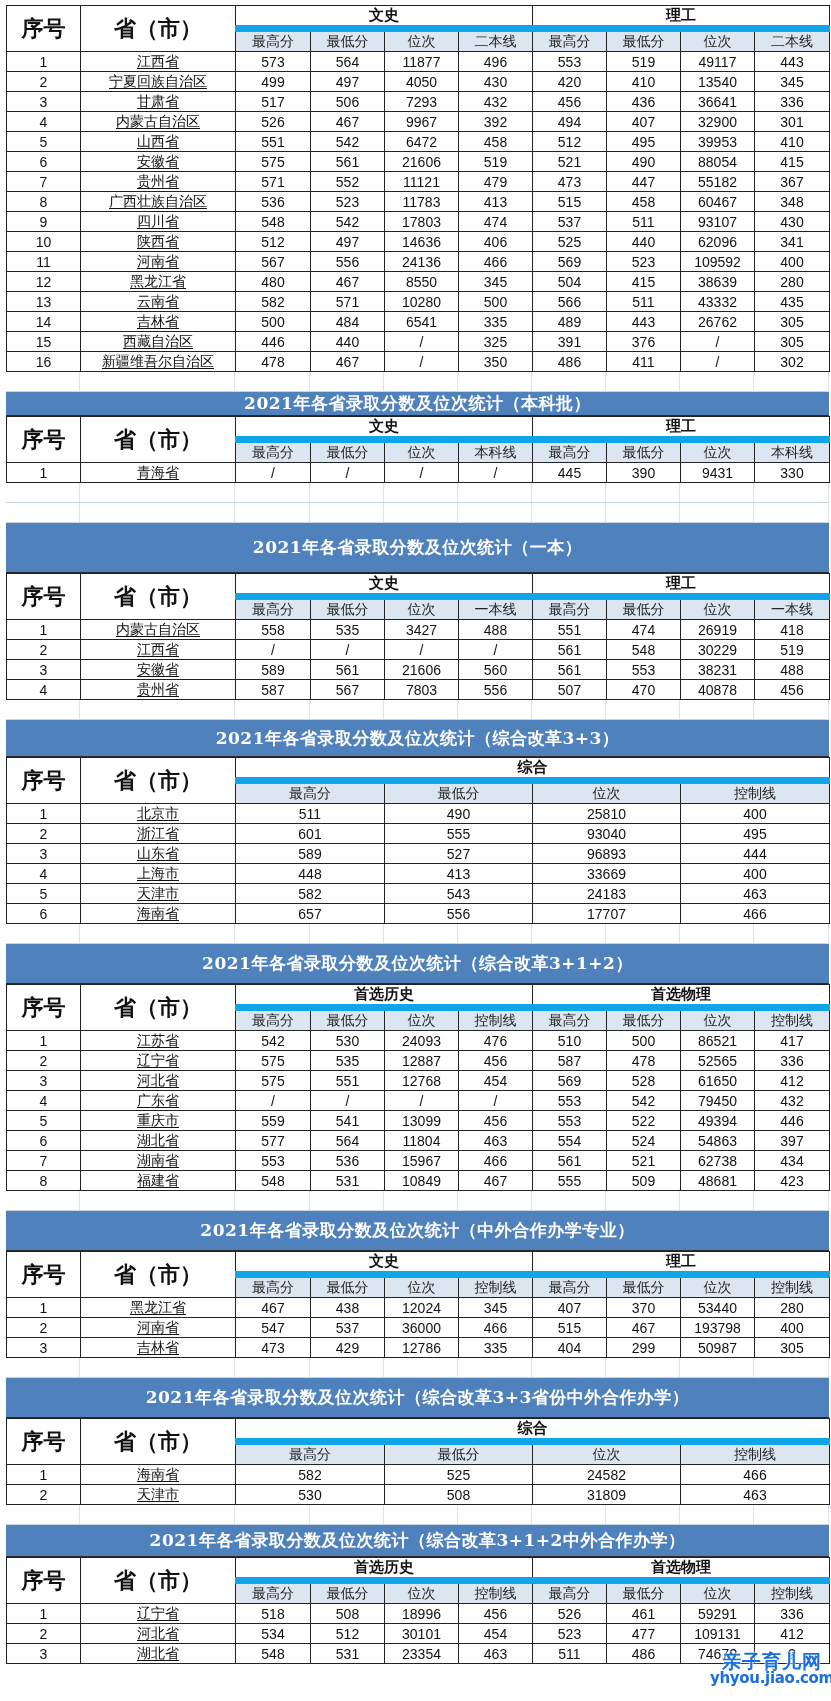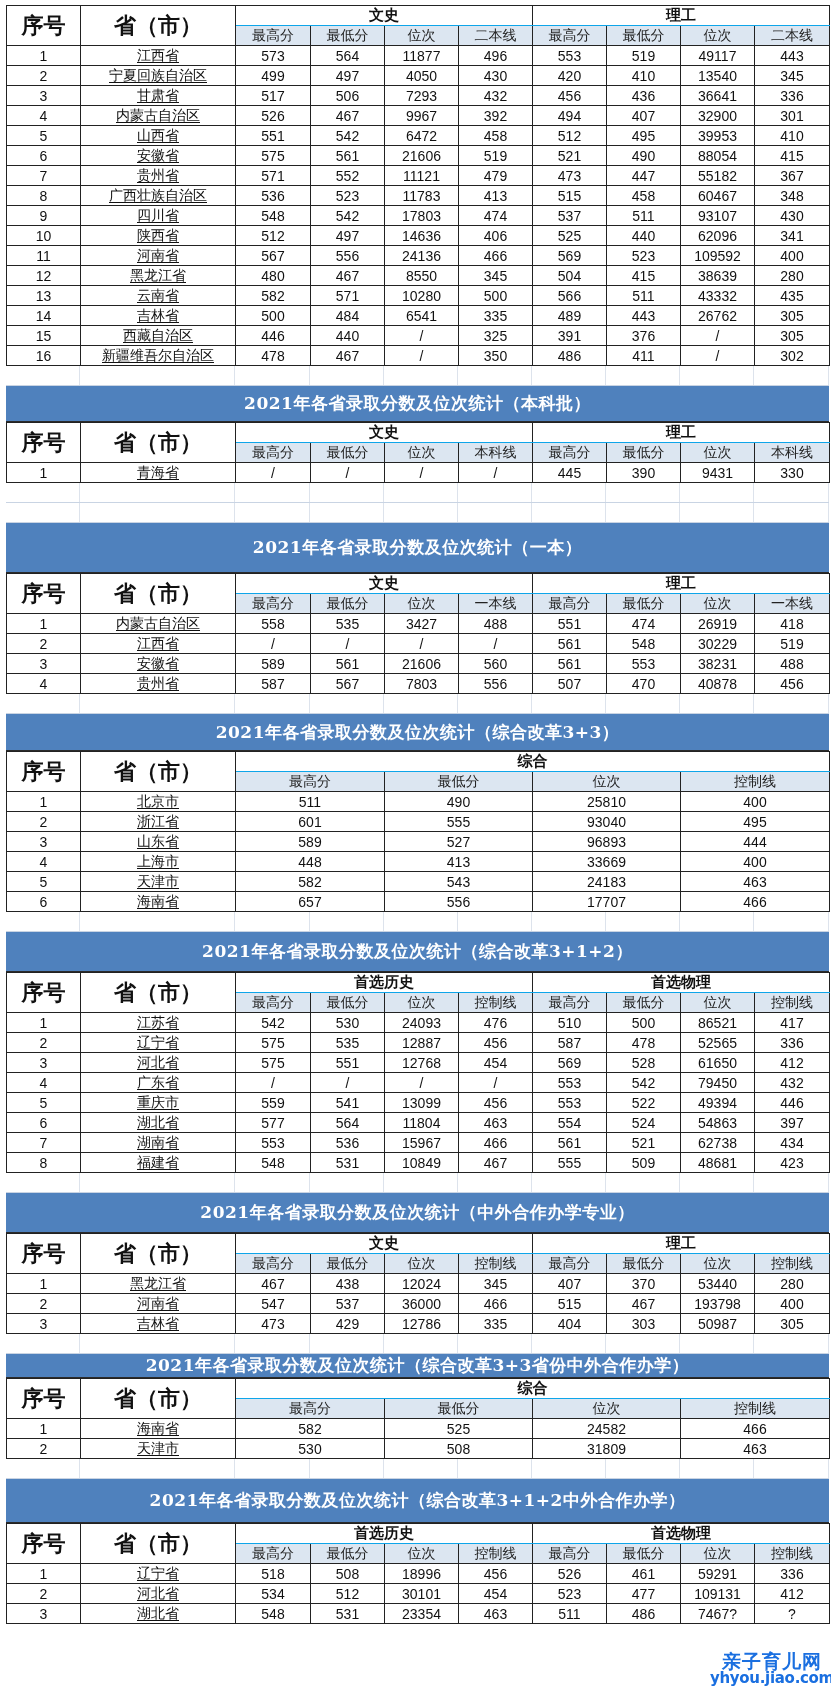--- a/index.html
+++ b/index.html
@@ -8,21 +8,21 @@
   .page { position: absolute; left: 6px; top: 5px; width: 823px; }
   .section { position: relative; width: 823px; }
   .title-bar { background: #4f81bd; color: #ffffff; text-align: center;
                font-family: "DejaVu Serif", "Liberation Serif", serif; font-weight: bold;
                font-size: 17px; display: flex; align-items: center; justify-content: center;
                letter-spacing: 0.5px; border-bottom: 1.5px solid #2b2b2b; box-sizing: border-box; }
   table { border-collapse: collapse; width: 823px; table-layout: fixed; }
   td, th { border: 1px solid #222; padding: 0; text-align: center; vertical-align: middle;
            font-weight: normal; overflow: hidden; white-space: nowrap; }
   th.main-h { font-size: 22px; font-weight: bold; font-family: "DejaVu Sans", "Liberation Sans", sans-serif; background: #fff; }
-  th.group-h { font-size: 15px; font-weight: bold; height: 19px; font-family: "DejaVu Sans", "Liberation Sans", sans-serif; background: #fff; border-bottom: 1px solid #0ea5e9;}
+  th.group-h { font-size: 15px; font-weight: bold; height: 19px; font-family: "DejaVu Sans", "Liberation Sans", sans-serif; background: #fff; border-bottom: 7px solid #0ea5e9;}
   th.sub-h { background: #dce6f1; font-size: 14px; height: 19px; font-family: "DejaVu Sans", "Liberation Sans", sans-serif; color: #222; }
   td.cell { font-size: 14px; height: 19px; font-family: "Liberation Sans Narrow", "Liberation Sans", sans-serif; color: #111; }
   td.prov { font-family: "DejaVu Sans", "Liberation Sans", sans-serif; font-size: 14px; text-decoration: underline; text-underline-offset: 2px; }
   .gap { height: 20px; position: relative; }
   .gap-grid { position: absolute; inset: 0; display: grid;
               grid-template-columns: 74px 155px 75px 74px 74px 74px 74px 74px 74px 75px;
               border-bottom: 1px solid #c9d4e3; box-sizing: border-box; }
   .gap-grid div { border-right: 1px solid #dde3ec; }
   .watermark { position: absolute; left: 710px; top: 1652px; text-align: center;
                color: #1a6fe0; font-family: "DejaVu Sans", "Liberation Sans", sans-serif; font-weight: bold;
@@ -270,21 +270,21 @@
           <div></div>
           <div></div>
           <div></div>
           <div></div>
           <div></div>
           <div></div>
         </div>
       </div>
     </div>
     <div class="section">
-      <div class="title-bar" style="height: 36px;">2021年各省录取分数及位次统计（本科批）</div>
+      <div class="title-bar" style="height: 24px;">2021年各省录取分数及位次统计（本科批）</div>
       <table>
         <colgroup>
           <col style="width: 74px;">
           <col style="width: 155px;">
           <col style="width: 75px;">
           <col style="width: 74px;">
           <col style="width: 74px;">
           <col style="width: 74px;">
           <col style="width: 74px;">
           <col style="width: 74px;">
@@ -748,21 +748,21 @@
             <td class="cell">400</td>
           </tr>
           <tr>
             <td class="cell">3</td>
             <td class="cell prov">吉林省</td>
             <td class="cell">473</td>
             <td class="cell">429</td>
             <td class="cell">12786</td>
             <td class="cell">335</td>
             <td class="cell">404</td>
-            <td class="cell">303</td>
+            <td class="cell">299</td>
             <td class="cell">50987</td>
             <td class="cell">305</td>
           </tr>
         </tbody>
       </table>
       <div class="gap">
         <div class="gap-grid">
           <div></div>
           <div></div>
           <div></div>
@@ -770,21 +770,21 @@
           <div></div>
           <div></div>
           <div></div>
           <div></div>
           <div></div>
           <div></div>
         </div>
       </div>
     </div>
     <div class="section">
-      <div class="title-bar" style="height: 24px;">2021年各省录取分数及位次统计（综合改革3+3省份中外合作办学）</div>
+      <div class="title-bar" style="height: 40px;">2021年各省录取分数及位次统计（综合改革3+3省份中外合作办学）</div>
       <table>
         <colgroup>
           <col style="width: 74px;">
           <col style="width: 155px;">
           <col style="width: 149px;">
           <col style="width: 148px;">
           <col style="width: 148px;">
           <col style="width: 149px;">
         </colgroup>
         <thead>
@@ -828,21 +828,21 @@
           <div></div>
           <div></div>
           <div></div>
           <div></div>
           <div></div>
           <div></div>
         </div>
       </div>
     </div>
     <div class="section">
-      <div class="title-bar" style="height: 44px;">2021年各省录取分数及位次统计（综合改革3+1+2中外合作办学）</div>
+      <div class="title-bar" style="height: 32px;">2021年各省录取分数及位次统计（综合改革3+1+2中外合作办学）</div>
       <table>
         <colgroup>
           <col style="width: 74px;">
           <col style="width: 155px;">
           <col style="width: 75px;">
           <col style="width: 74px;">
           <col style="width: 74px;">
           <col style="width: 74px;">
           <col style="width: 74px;">
           <col style="width: 74px;">

